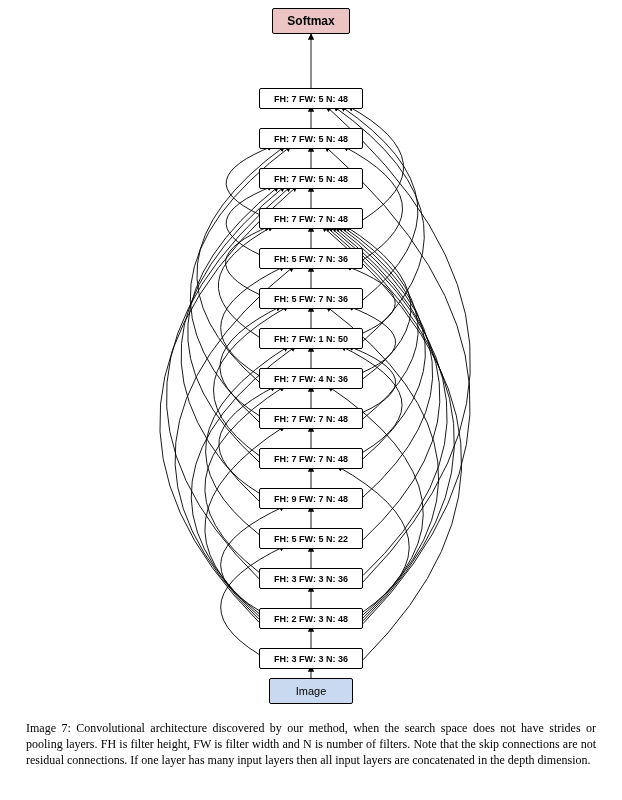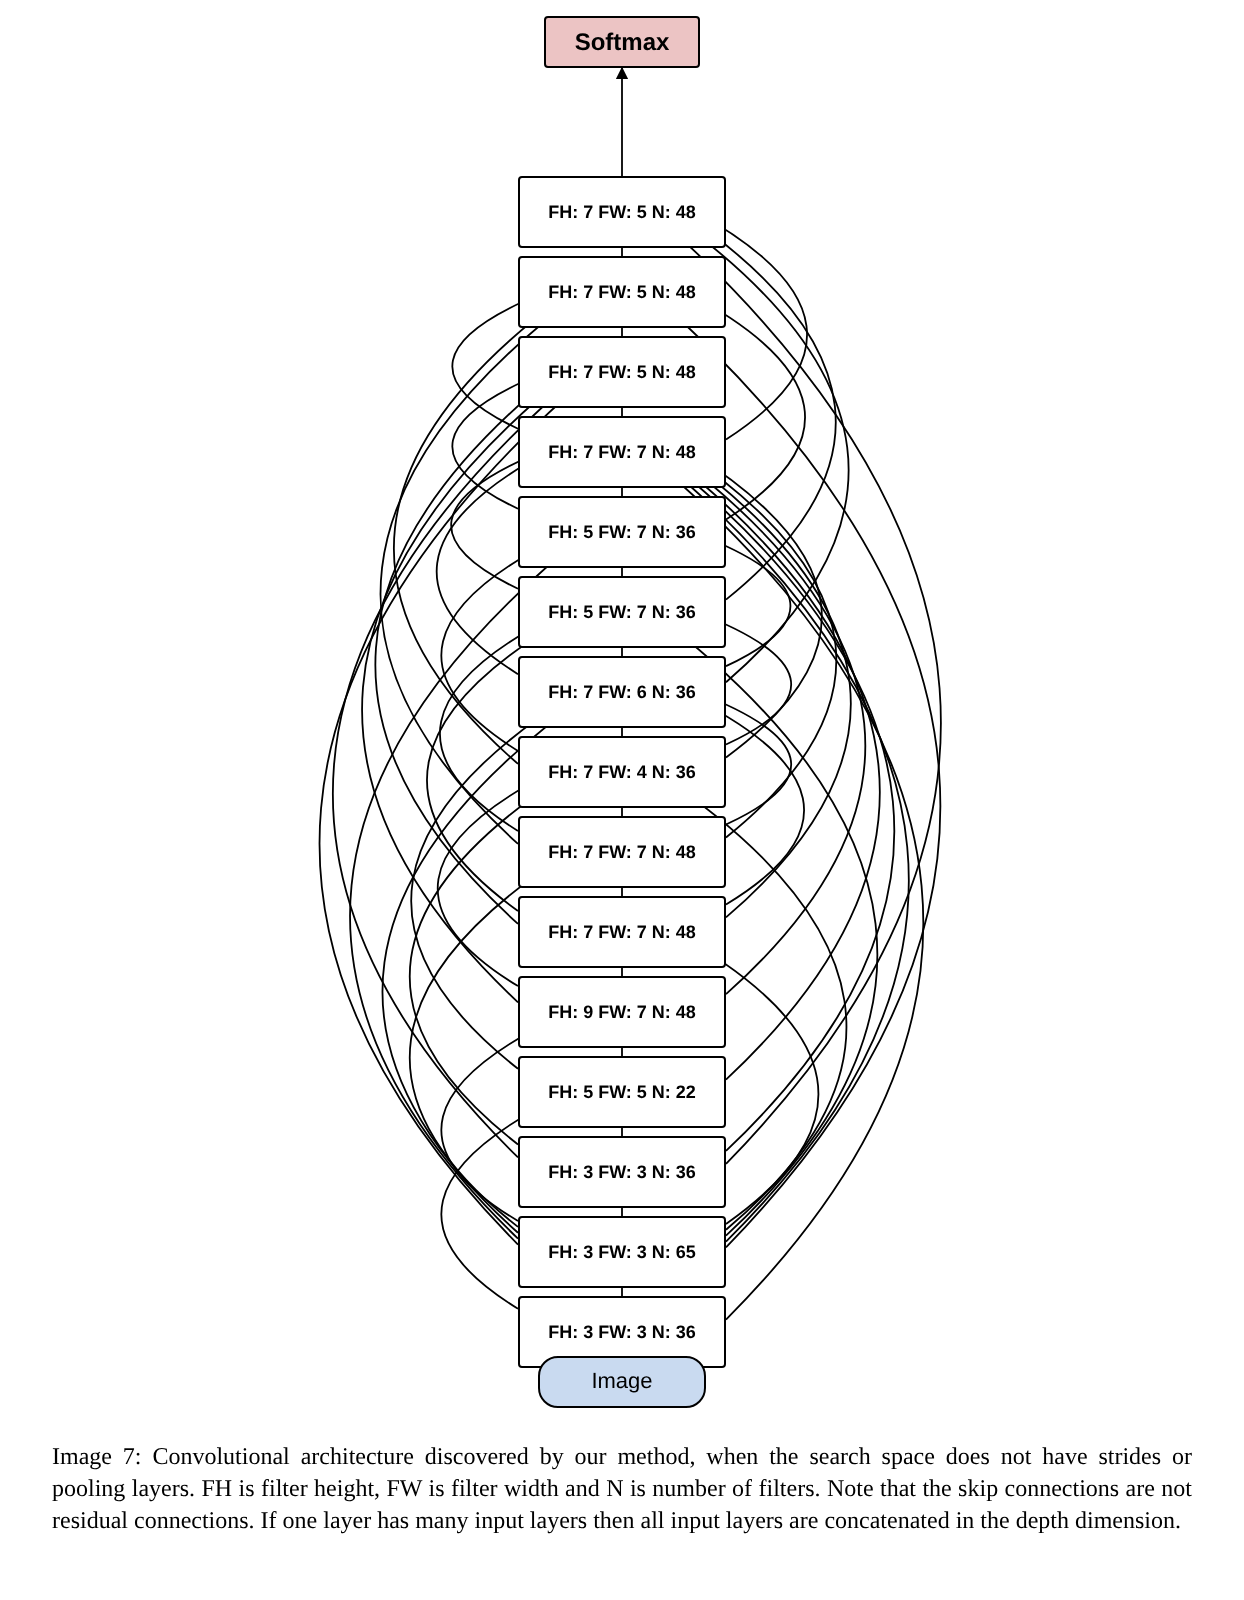--- a/index.html
+++ b/index.html
@@ -37,25 +37,24 @@
     font-weight: 700;
     width: 78px;
     height: 26px;
   }
   .node.image {
     background: #c9daf0;
     font-size: 11px;
     font-weight: 400;
     width: 84px;
     height: 26px;
-    border-radius: 10px;
   }
   .node.layer {
     width: 104px;
-    height: 36px;
+    height: 21px;
   }
   svg.edges {
     position: absolute;
     top: 0; left: 0;
     width: 622px;
     height: 710px;
     pointer-events: none;
   }
   .caption {
     position: absolute;
@@ -140,28 +139,28 @@
   </svg>
 
   <div class="node softmax" id="n-softmax" style="left: 272px; top: 8px;">Softmax</div>
 
   <div class="node layer" id="n-L14" style="left: 259px; top: 88px;">FH: 7 FW: 5 N: 48</div>
   <div class="node layer" id="n-L13" style="left: 259px; top: 128px;">FH: 7 FW: 5 N: 48</div>
   <div class="node layer" id="n-L12" style="left: 259px; top: 168px;">FH: 7 FW: 5 N: 48</div>
   <div class="node layer" id="n-L11" style="left: 259px; top: 208px;">FH: 7 FW: 7 N: 48</div>
   <div class="node layer" id="n-L10" style="left: 259px; top: 248px;">FH: 5 FW: 7 N: 36</div>
   <div class="node layer" id="n-L9" style="left: 259px; top: 288px;">FH: 5 FW: 7 N: 36</div>
-  <div class="node layer" id="n-L8" style="left: 259px; top: 328px;">FH: 7 FW: 6 N: 36</div>
+  <div class="node layer" id="n-L8" style="left: 259px; top: 328px;">FH: 7 FW: 1 N: 50</div>
   <div class="node layer" id="n-L7" style="left: 259px; top: 368px;">FH: 7 FW: 4 N: 36</div>
   <div class="node layer" id="n-L6" style="left: 259px; top: 408px;">FH: 7 FW: 7 N: 48</div>
   <div class="node layer" id="n-L5" style="left: 259px; top: 448px;">FH: 7 FW: 7 N: 48</div>
   <div class="node layer" id="n-L4" style="left: 259px; top: 488px;">FH: 9 FW: 7 N: 48</div>
   <div class="node layer" id="n-L3" style="left: 259px; top: 528px;">FH: 5 FW: 5 N: 22</div>
   <div class="node layer" id="n-L2" style="left: 259px; top: 568px;">FH: 3 FW: 3 N: 36</div>
-  <div class="node layer" id="n-L1" style="left: 259px; top: 608px;">FH: 3 FW: 3 N: 65</div>
+  <div class="node layer" id="n-L1" style="left: 259px; top: 608px;">FH: 2 FW: 3 N: 48</div>
   <div class="node layer" id="n-L0" style="left: 259px; top: 648px;">FH: 3 FW: 3 N: 36</div>
 
   <div class="node image" id="n-image" style="left: 269px; top: 678px;">Image</div>
 </div>
 
 <div class="caption">
   <span>Image 7:</span>
   <span>Convolutional architecture discovered by our method, when the search space does not have strides or pooling layers. FH is filter height, FW is filter width and N is number of filters. Note that the skip connections are not residual connections. If one layer has many input layers then all input layers are concatenated in the depth dimension.</span>
 </div>
 

